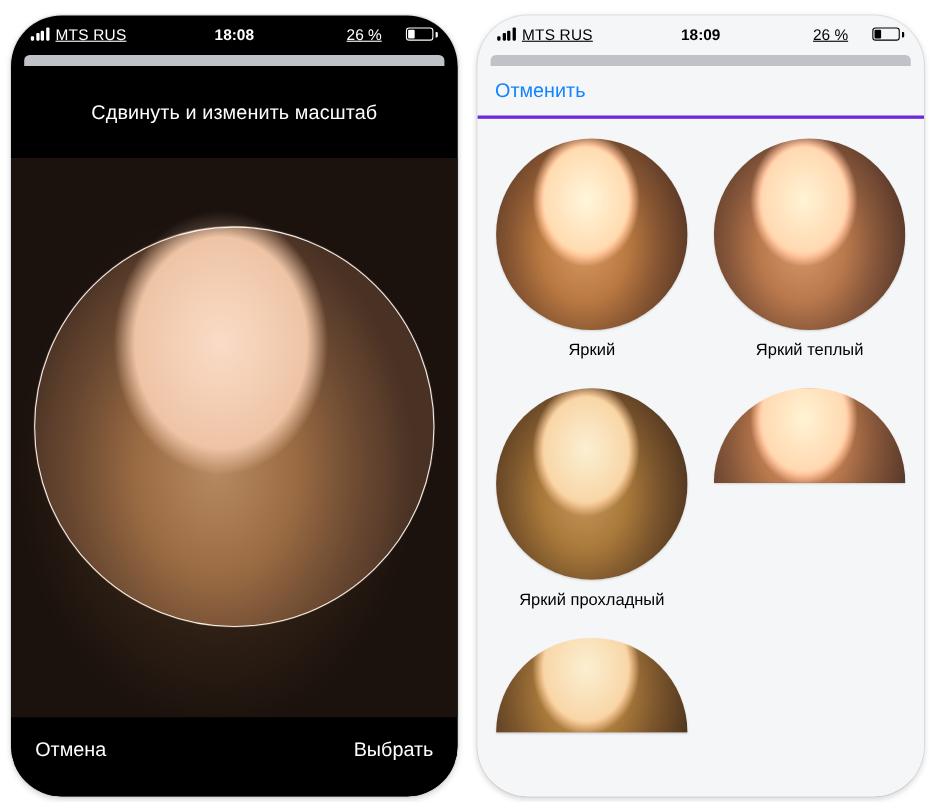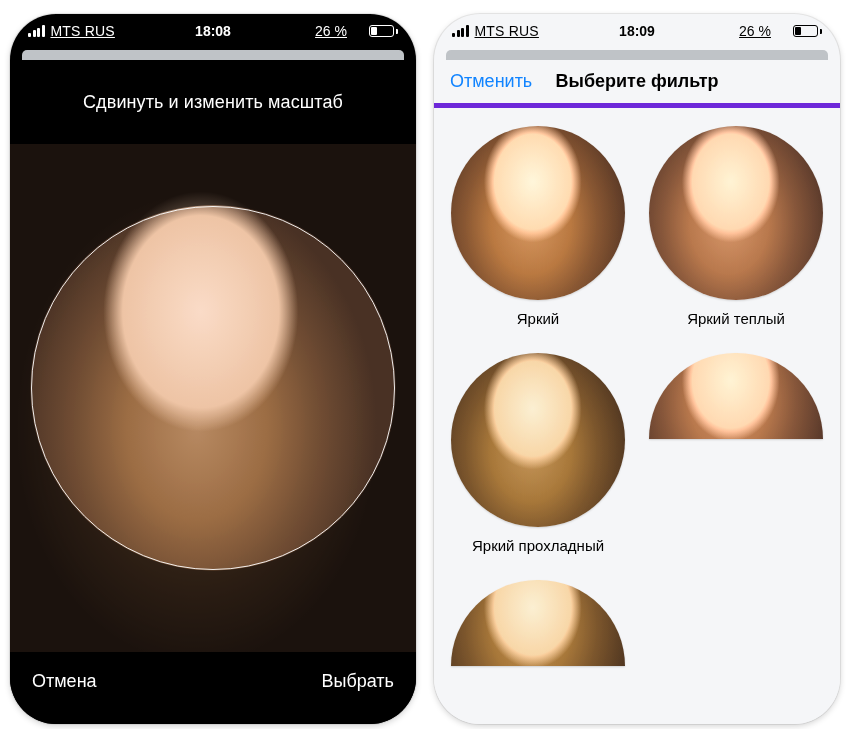--- a/index.html
+++ b/index.html
@@ -111,21 +111,21 @@
   .crop-footer span{cursor:pointer;}
   
   .filter-screen{
     position:absolute;inset:0;top:46px;
     background:var(--filters-bg);
     display:flex;flex-direction:column;
   }
   .filter-nav{
     position:relative;
     height:48px;flex-shrink:0;
-    border-bottom:5px solid #6d28d9;
+    border-bottom:3px solid #6d28d9;
     display:flex;align-items:center;
   }
   .filter-cancel{
     color:var(--ios-blue);font-size:18px;
     padding-left:16px;cursor:pointer;
   }
   .filter-title{
     position:absolute;left:0;right:0;text-align:center;
     font-size:18px;font-weight:700;color:#000;
     pointer-events:none;
@@ -221,21 +221,20 @@
             <span class="body"></span>
             <span class="tip"></span>
           </span>
       </div>
     </div>
     <div class="sheet-bar"></div>
 
     <div class="filter-screen">
       <div class="filter-nav">
         <span class="filter-cancel">Отменить</span>
-        <span class="filter-title">Выберите фильтр</span>
       </div>
       <div class="filter-grid-wrap">
         <div class="filter-grid">
           <div class="filter-cell">
             <div class="thumb f-1"></div>
             <div class="filter-label">Яркий</div>
           </div>
           <div class="filter-cell">
             <div class="thumb f-2"></div>
             <div class="filter-label">Яркий теплый</div>

